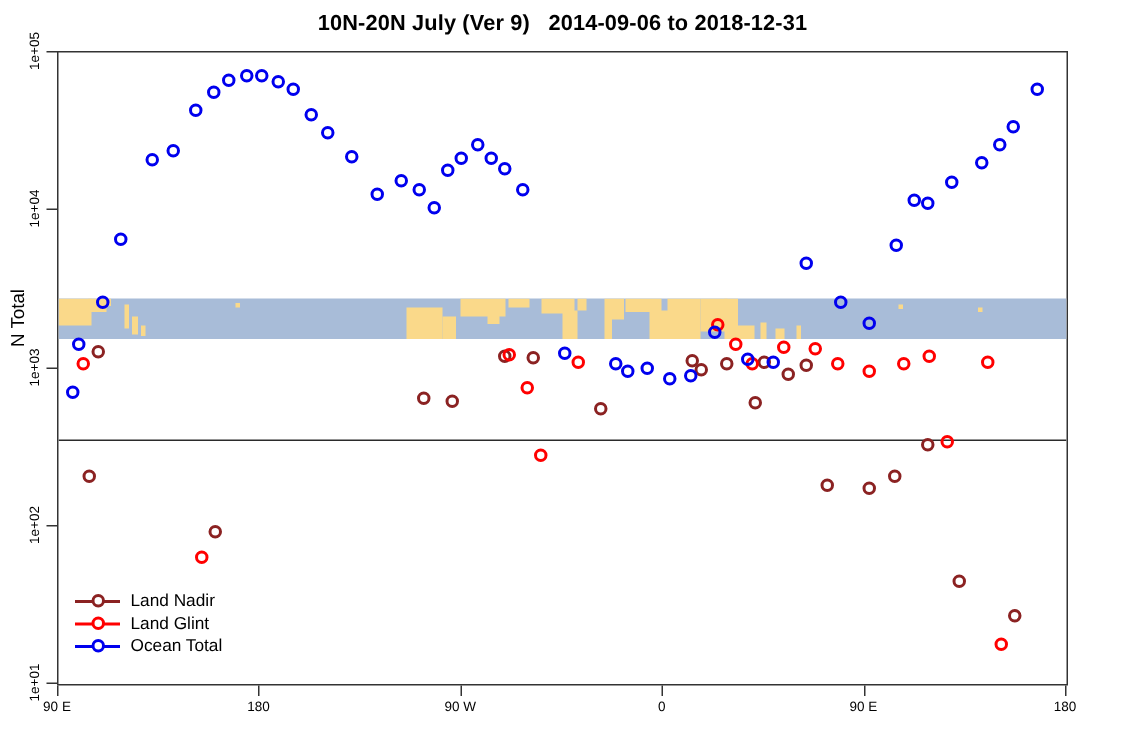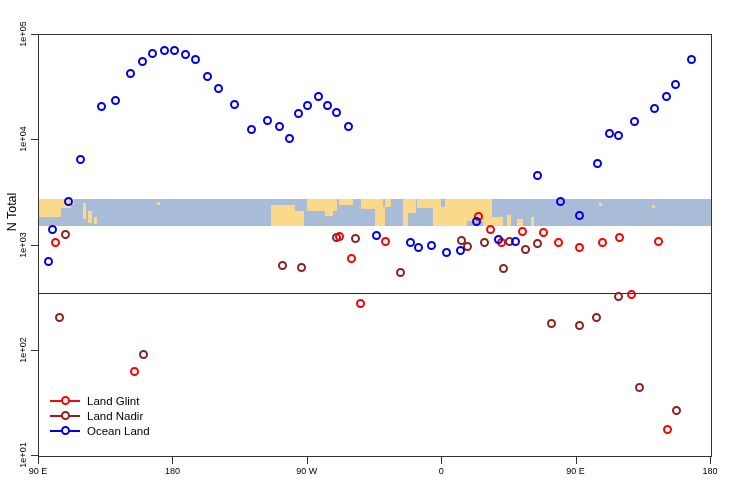--- a/index.html
+++ b/index.html
@@ -181,20 +181,21 @@
     color: #000000;
     margin-left: 7px;
     white-space: nowrap;
   }
 </style>
 </head>
 <body>
 
 <div id="root">
 
+  <div id="plot-title">10N-20N July (Ver 9)   2014-09-06 to 2018-12-31</div>
 
   <div id="plot-area">
     <div id="map-strip">
 
       <div class="land" style="left:0px;top:0px;width:22px;height:18px;"></div>
       <div class="land" style="left:20px;top:0px;width:12px;height:9px;"></div>
       <div class="land" style="left:30px;top:0px;width:5px;height:5px;"></div>
       <div class="land" style="left:44px;top:4px;width:3px;height:16px;"></div>
       <div class="land" style="left:49px;top:12px;width:4px;height:12px;"></div>
       <div class="land" style="left:55px;top:18px;width:3px;height:7px;"></div>
@@ -346,34 +347,34 @@
       <div class="xlab" style="left: 575.6px;">90 E</div>
       <div class="xtick" style="left: 710px;"></div>
       <div class="xlab" style="left: 710px;">180</div>
     </div>
 
   <div id="y-axis-title">N Total</div>
 
   <div id="legend">
       <div class="legend-row">
         <div class="legend-key">
+          <div class="legend-line" style="background: rgb(139, 34, 34);"></div>
+          <div class="legend-dot" style="border-color: rgb(139, 34, 34);"></div>
+        </div>
+        <div class="legend-text">Land Nadir</div>
+      </div>
+      <div class="legend-row">
+        <div class="legend-key">
           <div class="legend-line" style="background: rgb(255, 0, 0);"></div>
           <div class="legend-dot" style="border-color: rgb(255, 0, 0);"></div>
         </div>
         <div class="legend-text">Land Glint</div>
-      </div>
-      <div class="legend-row">
-        <div class="legend-key">
-          <div class="legend-line" style="background: rgb(139, 34, 34);"></div>
-          <div class="legend-dot" style="border-color: rgb(139, 34, 34);"></div>
-        </div>
-        <div class="legend-text">Land Nadir</div>
       </div>
       <div class="legend-row">
         <div class="legend-key">
           <div class="legend-line" style="background: rgb(0, 0, 238);"></div>
           <div class="legend-dot" style="border-color: rgb(0, 0, 238);"></div>
         </div>
-        <div class="legend-text">Ocean Land</div>
+        <div class="legend-text">Ocean Total</div>
       </div>
     </div>
 
 </div>
 
 </body></html>

